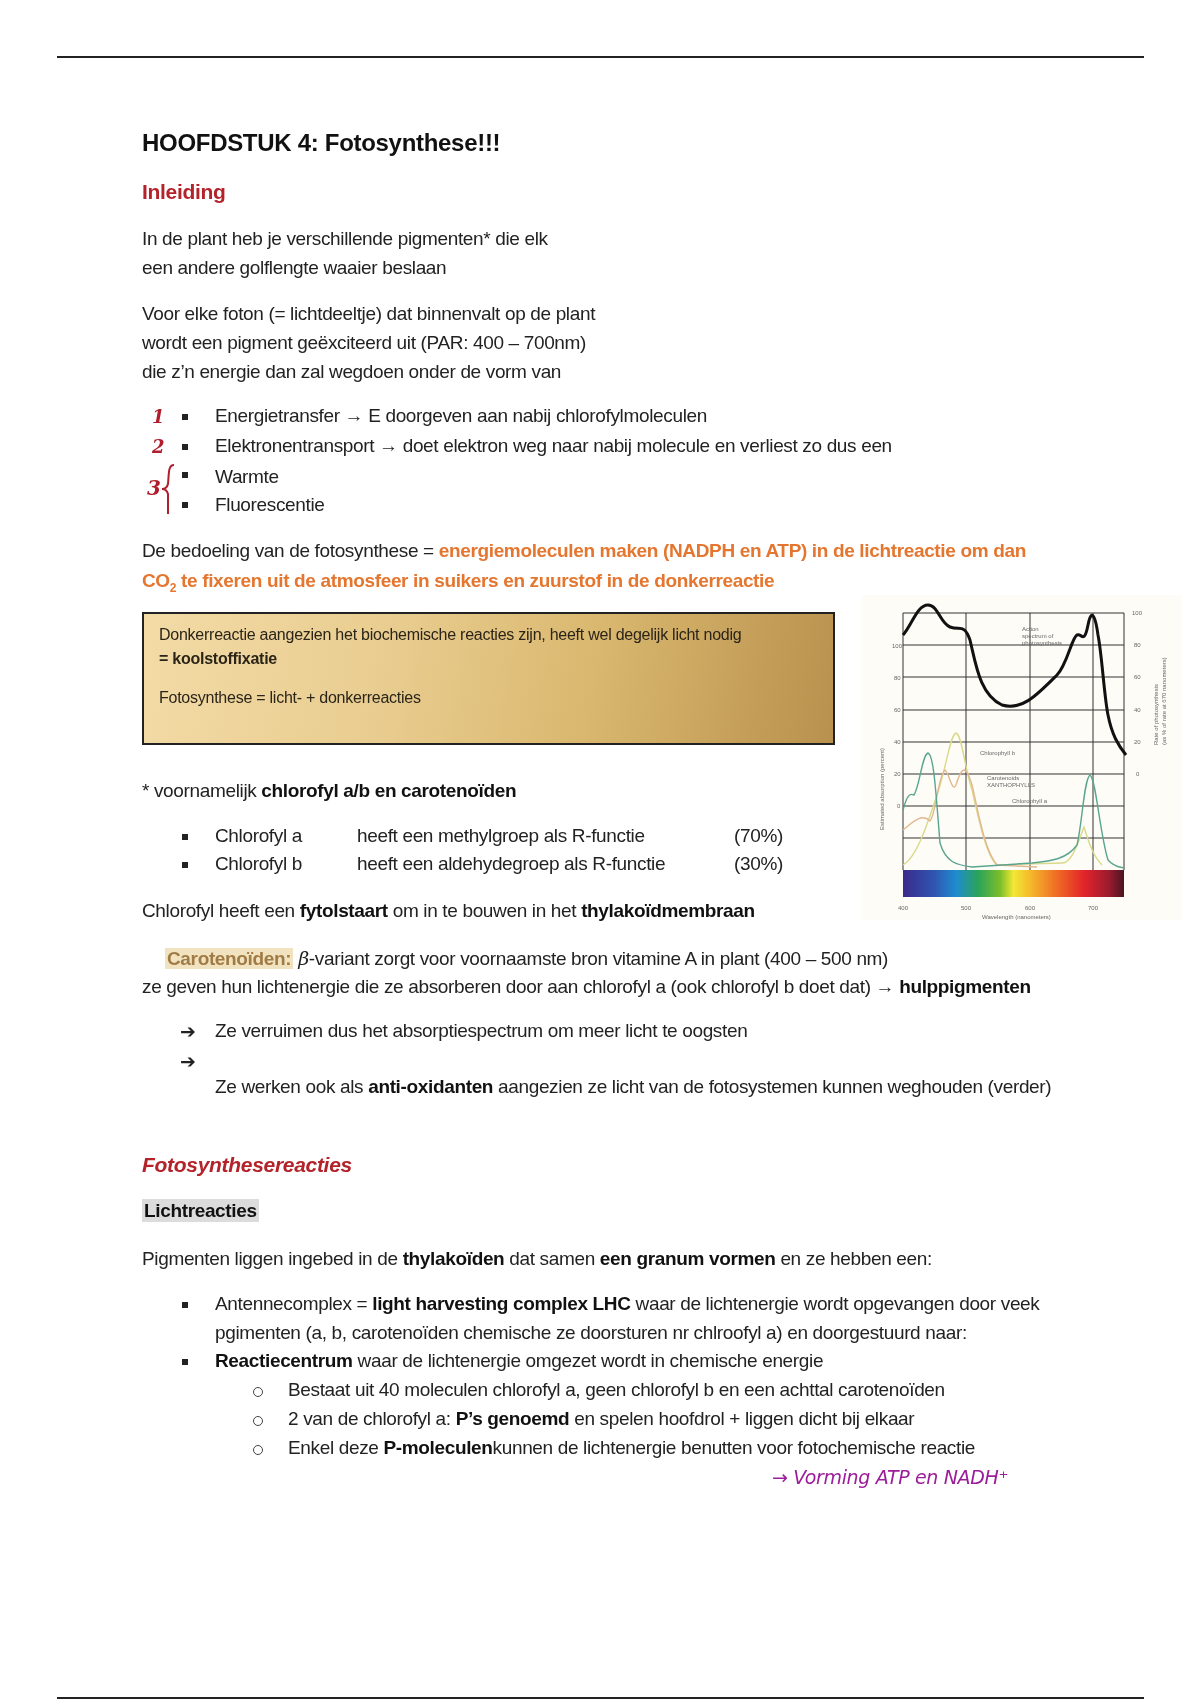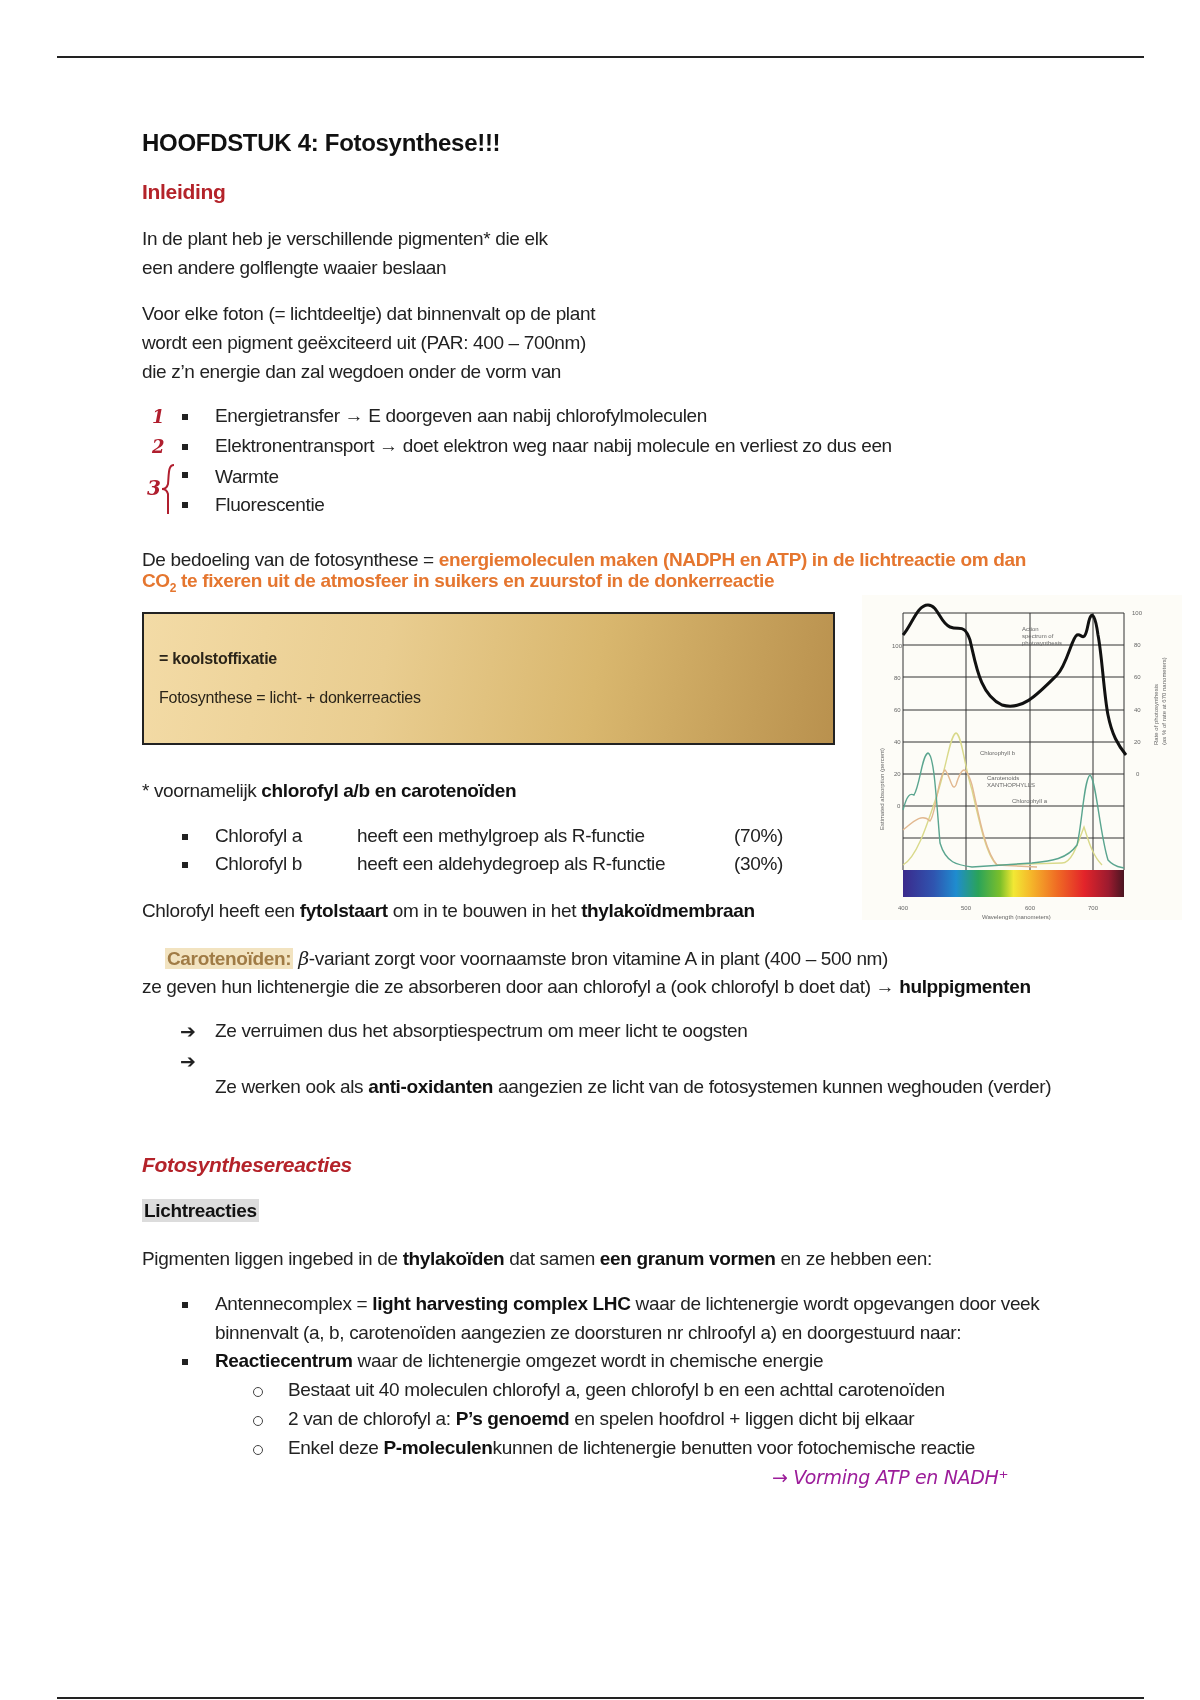--- a/index.html
+++ b/index.html
@@ -57,28 +57,29 @@
 
 <div class="t hand-red" style="left:147px;top:476px;font-size:20px;">3</div>
 <svg class="abs" style="left:160px;top:462px;" width="20" height="54">
   <path d="M14 3 C8 3 9 12 8 22 C7 26 4 27 2 27 C4 27 7 28 8 32 L8 52" fill="none" stroke="#b01e2e" stroke-width="2"></path>
 </svg>
 <div class="sq" style="left:182px;top:472px;"></div>
 <div class="t" style="left:215px;top:466px;">Warmte</div>
 <div class="sq" style="left:182px;top:502px;"></div>
 <div class="t" style="left:215px;top:494px;">Fluorescentie</div>
 
-<div class="t" style="left:142px;top:540px;margin-top:9px;">
+<div class="t" style="left:142px;top:540px;">
   <span>De bedoeling van de fotosynthese = </span><span class="orange">energiemoleculen maken (NADPH en ATP) in de lichtreactie om dan</span>
 </div>
 <div class="t orange" style="left:142px;top:570px;">
   <span>CO</span><sub style="font-size:12px;">2</sub><span> te fixeren uit de atmosfeer in suikers en zuurstof in de donkerreactie</span>
 </div>
 
 <div class="box">
+  <div class="t" style="left:15px;top:12px;">Donkerreactie aangezien het biochemische reacties zijn, heeft wel degelijk licht nodig</div>
   <div class="t b" style="left:15px;top:36px;font-weight:bold;">= koolstoffixatie</div>
   <div class="t" style="left:15px;top:75px;">Fotosynthese = licht- + donkerreacties</div>
 </div>
 
 <svg class="abs" style="left:862px;top:595px;" width="320" height="325" viewBox="0 0 320 325">
   <rect x="0" y="0" width="320" height="325" fill="#fdfcf7"></rect>
 
   <g stroke="#333" stroke-width="1">
     <line x1="41" y1="18" x2="262" y2="18"></line>
     <line x1="41" y1="50" x2="262" y2="50"></line>
@@ -190,21 +191,21 @@
 </div>
 
 <div class="t" style="left:142px;top:1248px;">
   <span>Pigmenten liggen ingebed in de </span><span class="b">thylakoïden</span><span> dat samen </span><span class="b">een granum vormen</span><span> en ze hebben een:</span>
 </div>
 
 <div class="sq" style="left:182px;top:1302px;"></div>
 <div class="t" style="left:215px;top:1293px;">
   <span>Antennecomplex = </span><span class="b">light harvesting complex LHC</span><span> waar de lichtenergie wordt opgevangen door veek</span>
 </div>
-<div class="t" style="left:215px;top:1322px;">binnenvalt (a, b, carotenoïden aangezien ze doorsturen nr chlroofyl a) en doorgestuurd naar:</div>
+<div class="t" style="left:215px;top:1322px;">pgimenten (a, b, carotenoïden chemische ze doorsturen nr chlroofyl a) en doorgestuurd naar:</div>
 
 <div class="sq" style="left:182px;top:1359px;"></div>
 <div class="t" style="left:215px;top:1350px;">
   <span class="b">Reactiecentrum</span><span> waar de lichtenergie omgezet wordt in chemische energie</span>
 </div>
 
 <div class="circ" style="left:253px;top:1387px;"></div>
 <div class="t" style="left:288px;top:1379px;">Bestaat uit 40 moleculen chlorofyl a, geen chlorofyl b en een achttal carotenoïden</div>
 <div class="circ" style="left:253px;top:1416px;"></div>
 <div class="t" style="left:288px;top:1408px;">

